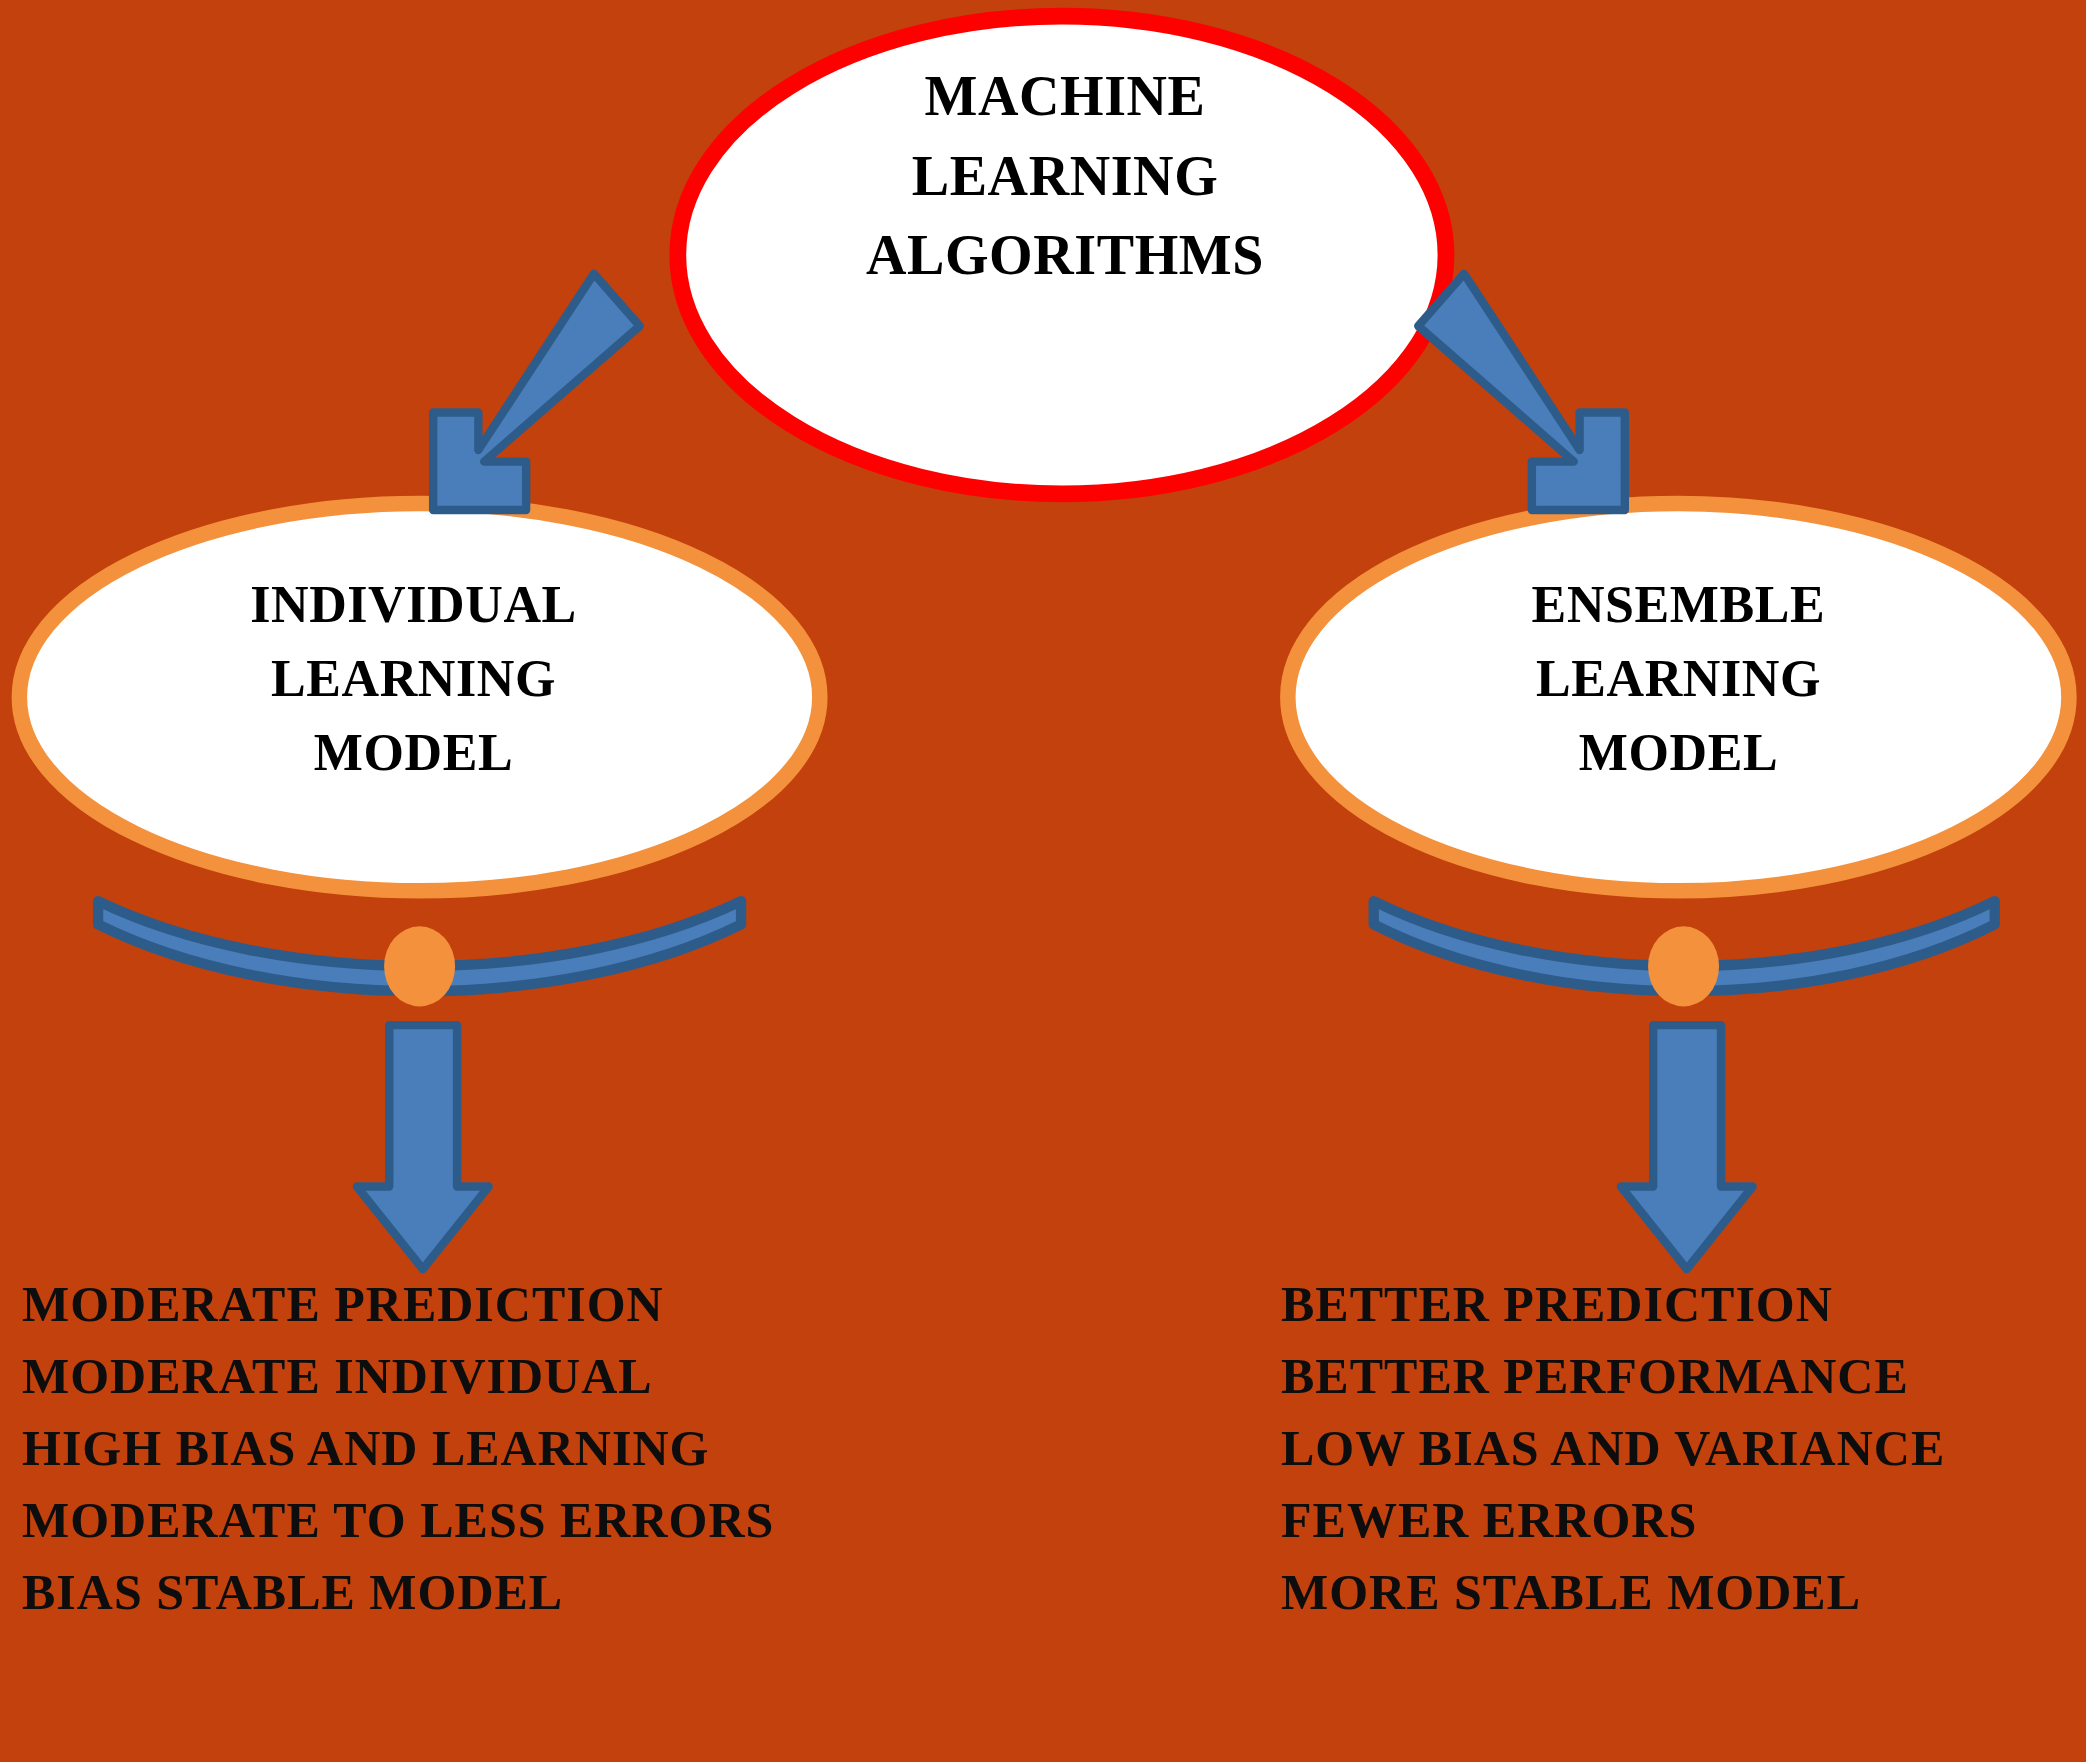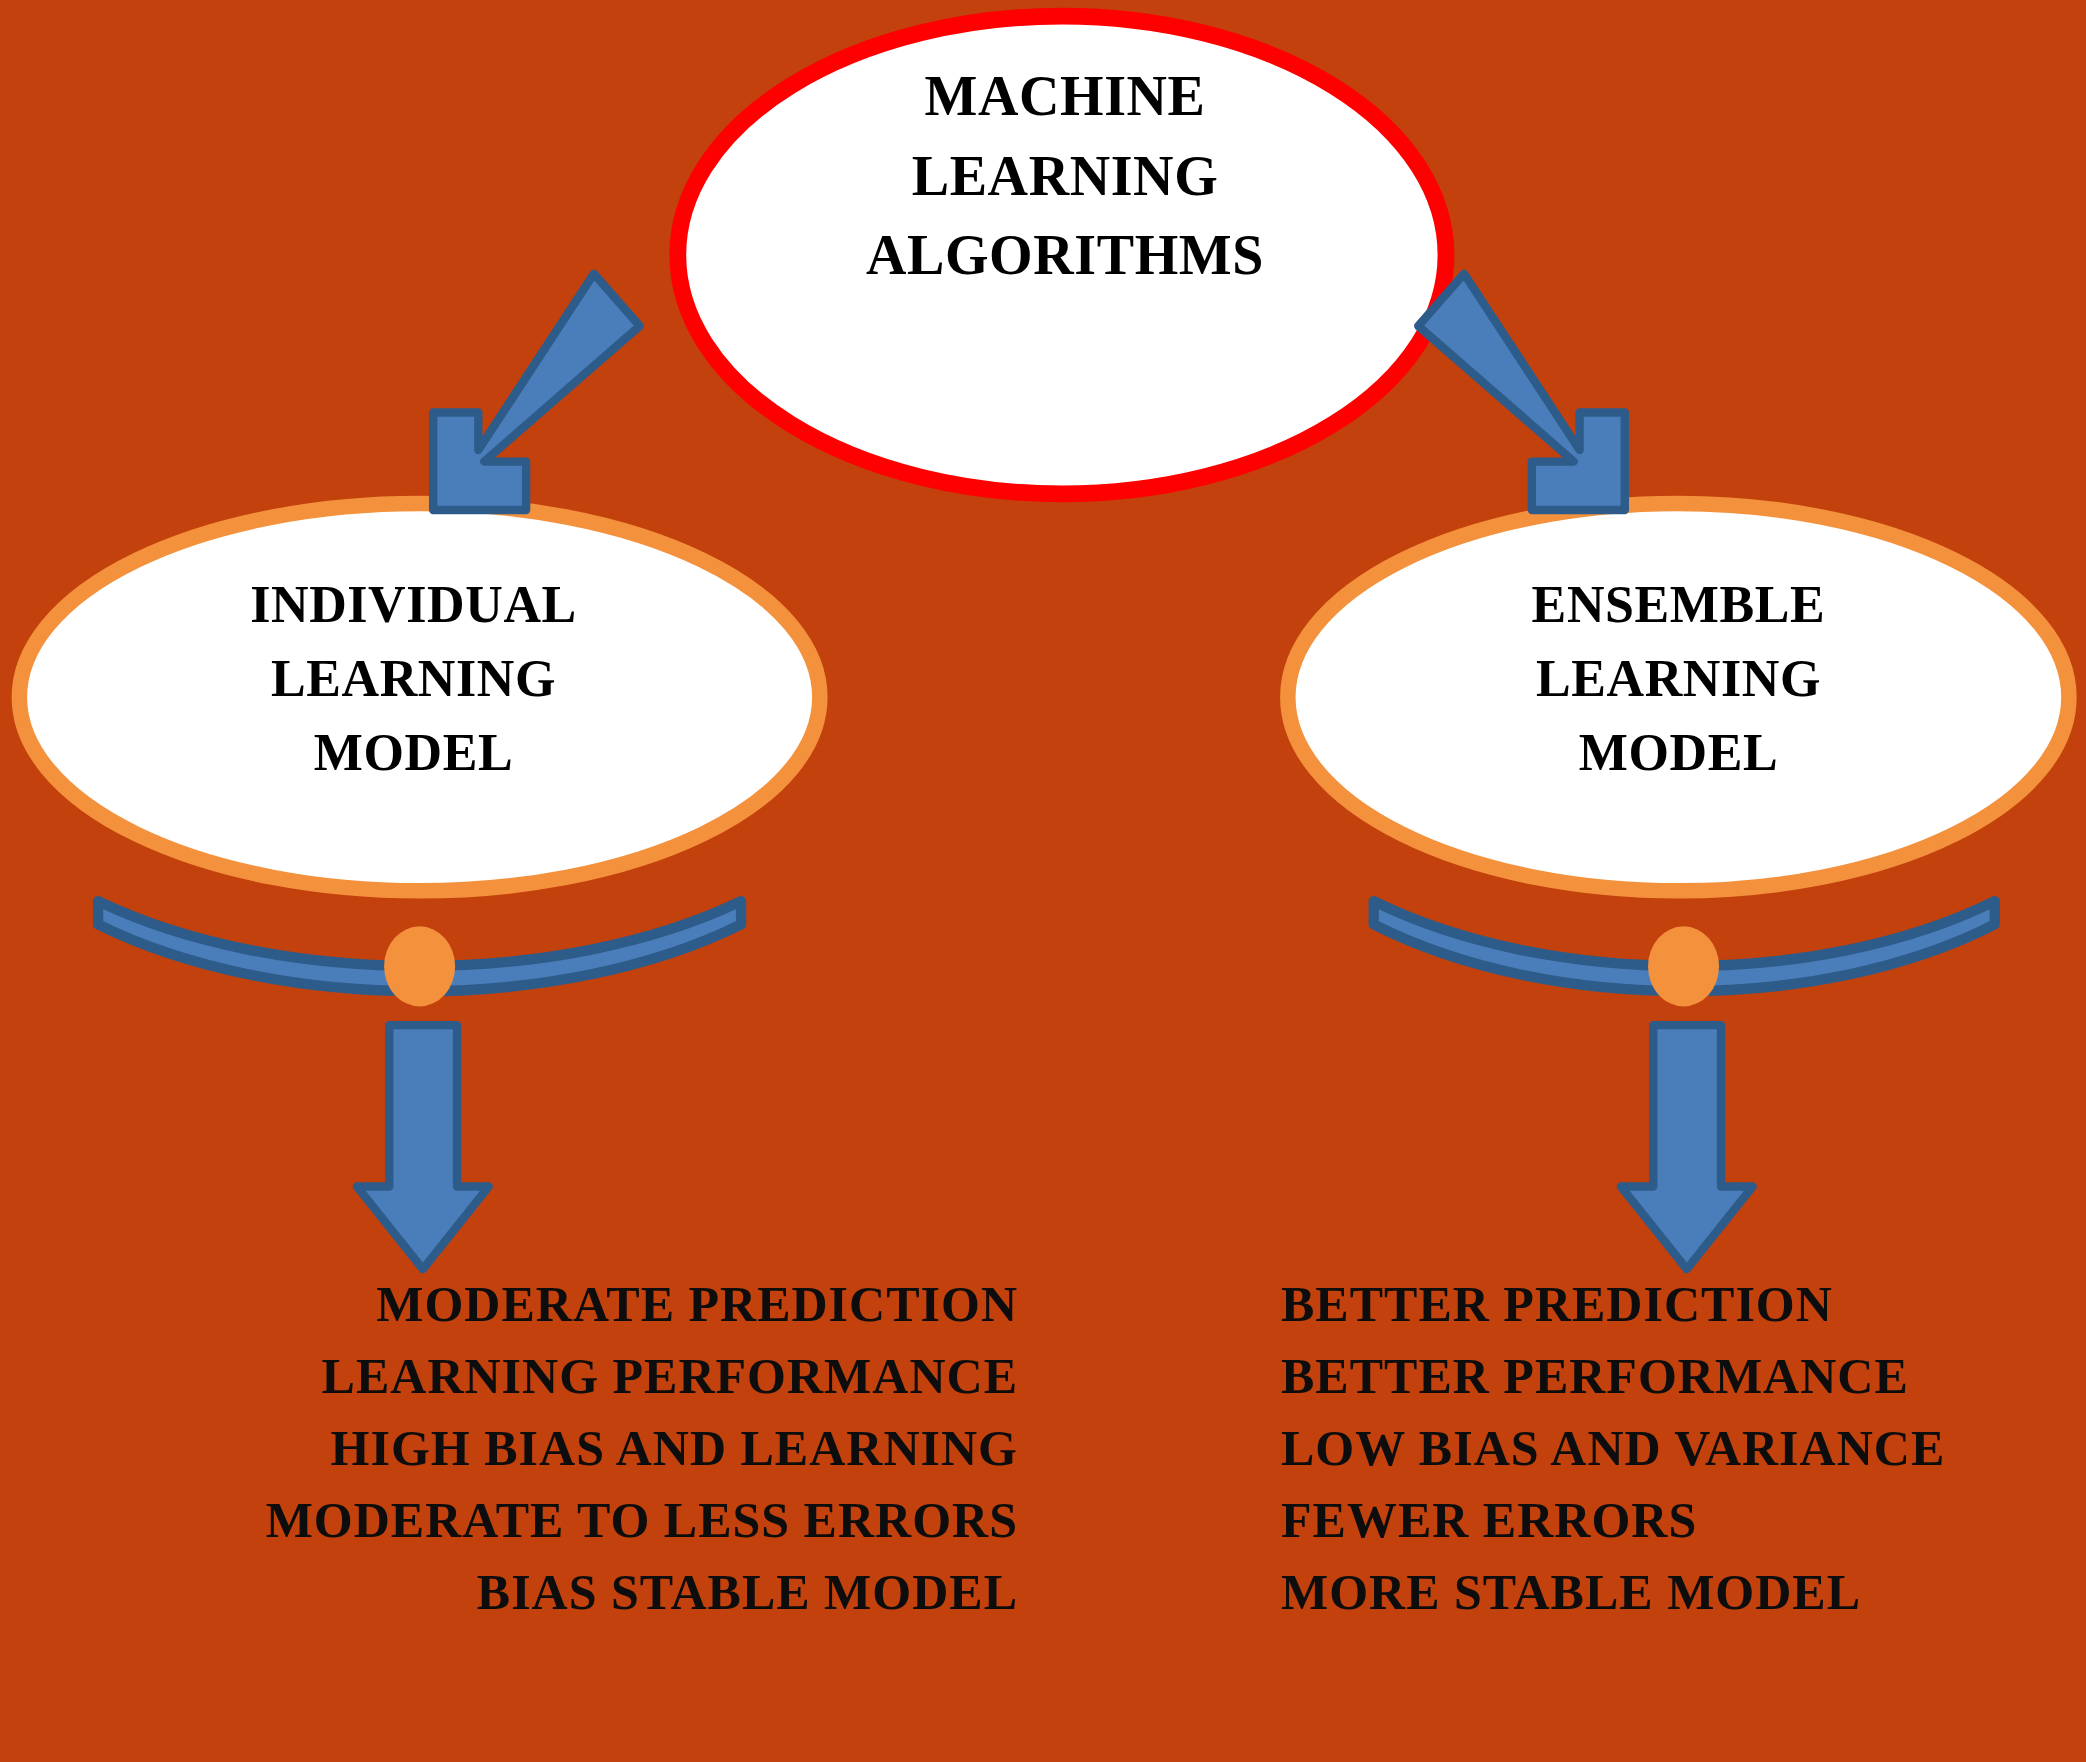--- a/index.html
+++ b/index.html
@@ -50,21 +50,21 @@
     left: 1343px;
     top: 568px;
     width: 671px;
     font-size: 52px;
   }
   .outcome-list {
     position: absolute;
     top: 1268px;
     width: 968px;
   }
-  #left-outcomes { left: 50px; text-align: right; }
+  #left-outcomes { left: 22px; }
   #right-outcomes { left: 1281px; }
   .outcome-item {
     font-family: "Liberation Serif", "DejaVu Serif", serif;
     font-weight: bold;
     font-size: 50px;
     color: #0d0d0d;
     letter-spacing: 1px;
     height: 72px;
     line-height: 72px;
     white-space: nowrap;
@@ -111,21 +111,21 @@
   <div class="node-label" id="left-node-label">INDIVIDUAL
 LEARNING
 MODEL</div>
 
   <div class="node-label" id="right-node-label">ENSEMBLE
 LEARNING
 MODEL</div>
 
   <div class="outcome-list" id="left-outcomes">
     <div class="outcome-item">MODERATE PREDICTION</div>
-    <div class="outcome-item">LEARNING PERFORMANCE</div>
+    <div class="outcome-item">MODERATE INDIVIDUAL</div>
     <div class="outcome-item">HIGH BIAS AND LEARNING</div>
     <div class="outcome-item">MODERATE TO LESS ERRORS</div>
     <div class="outcome-item">BIAS STABLE MODEL</div>
   </div>
 
   <div class="outcome-list" id="right-outcomes">
     <div class="outcome-item">BETTER PREDICTION</div>
     <div class="outcome-item">BETTER PERFORMANCE</div>
     <div class="outcome-item">LOW BIAS AND VARIANCE</div>
     <div class="outcome-item">FEWER ERRORS</div>

